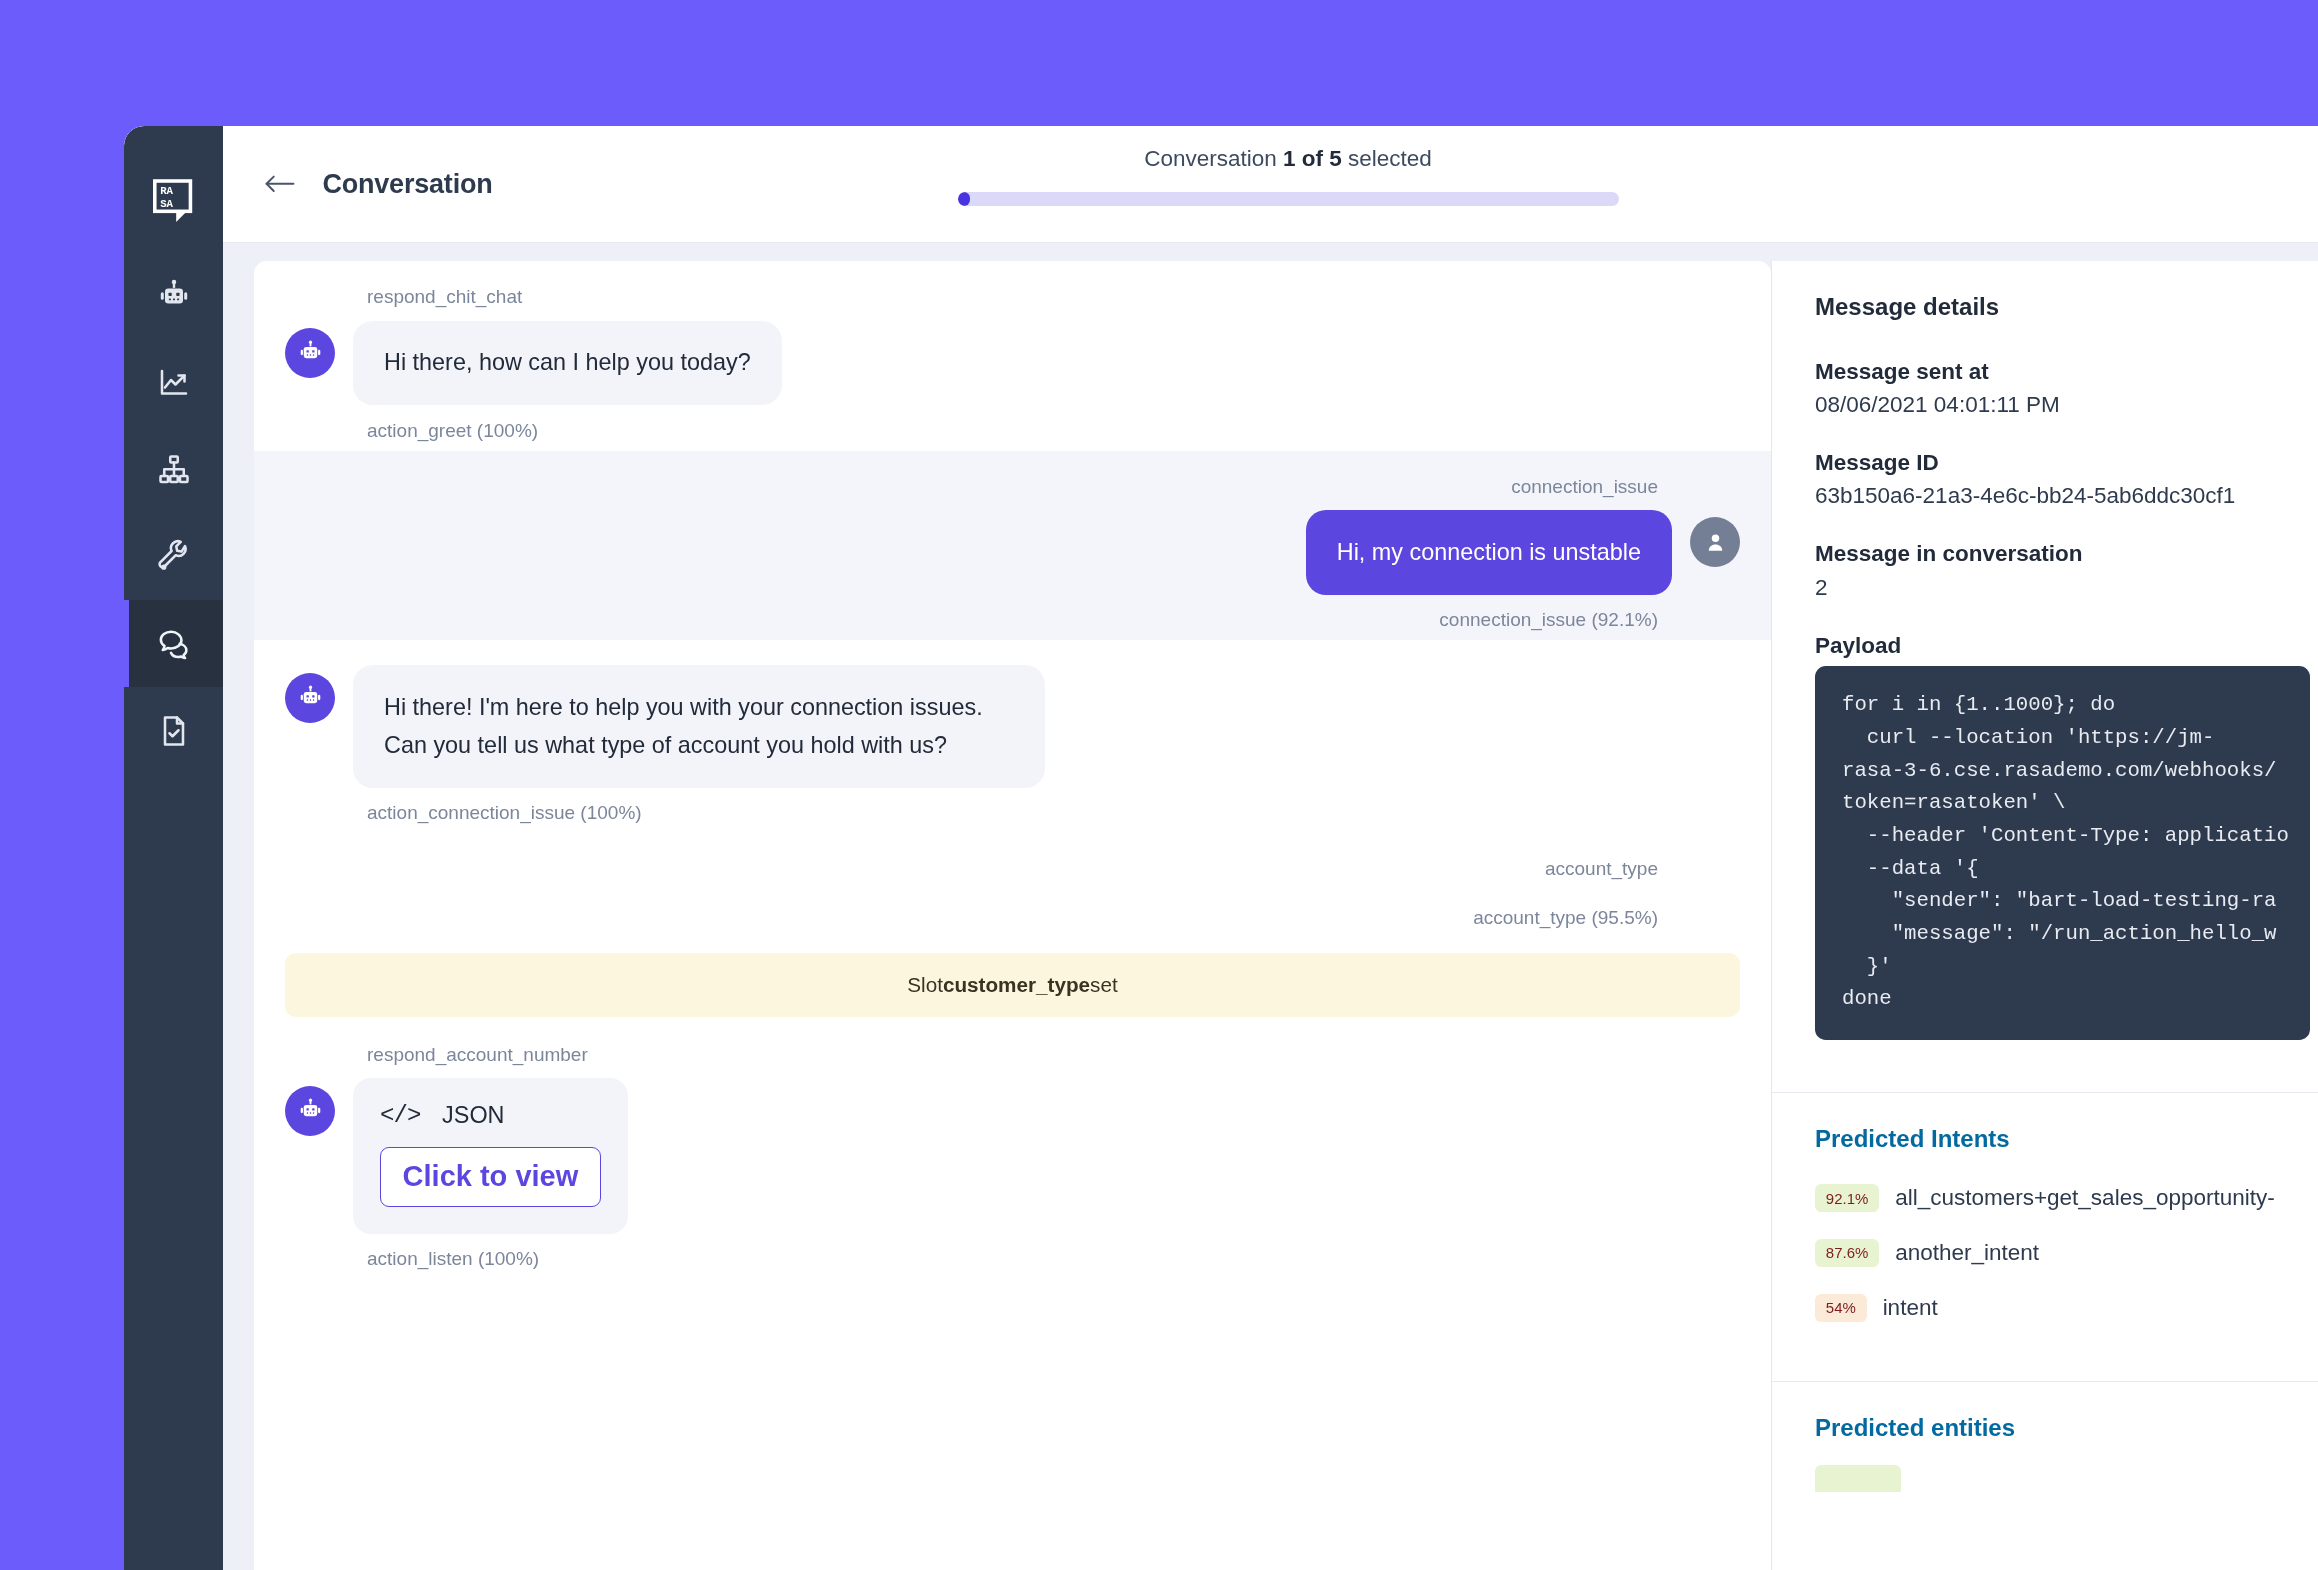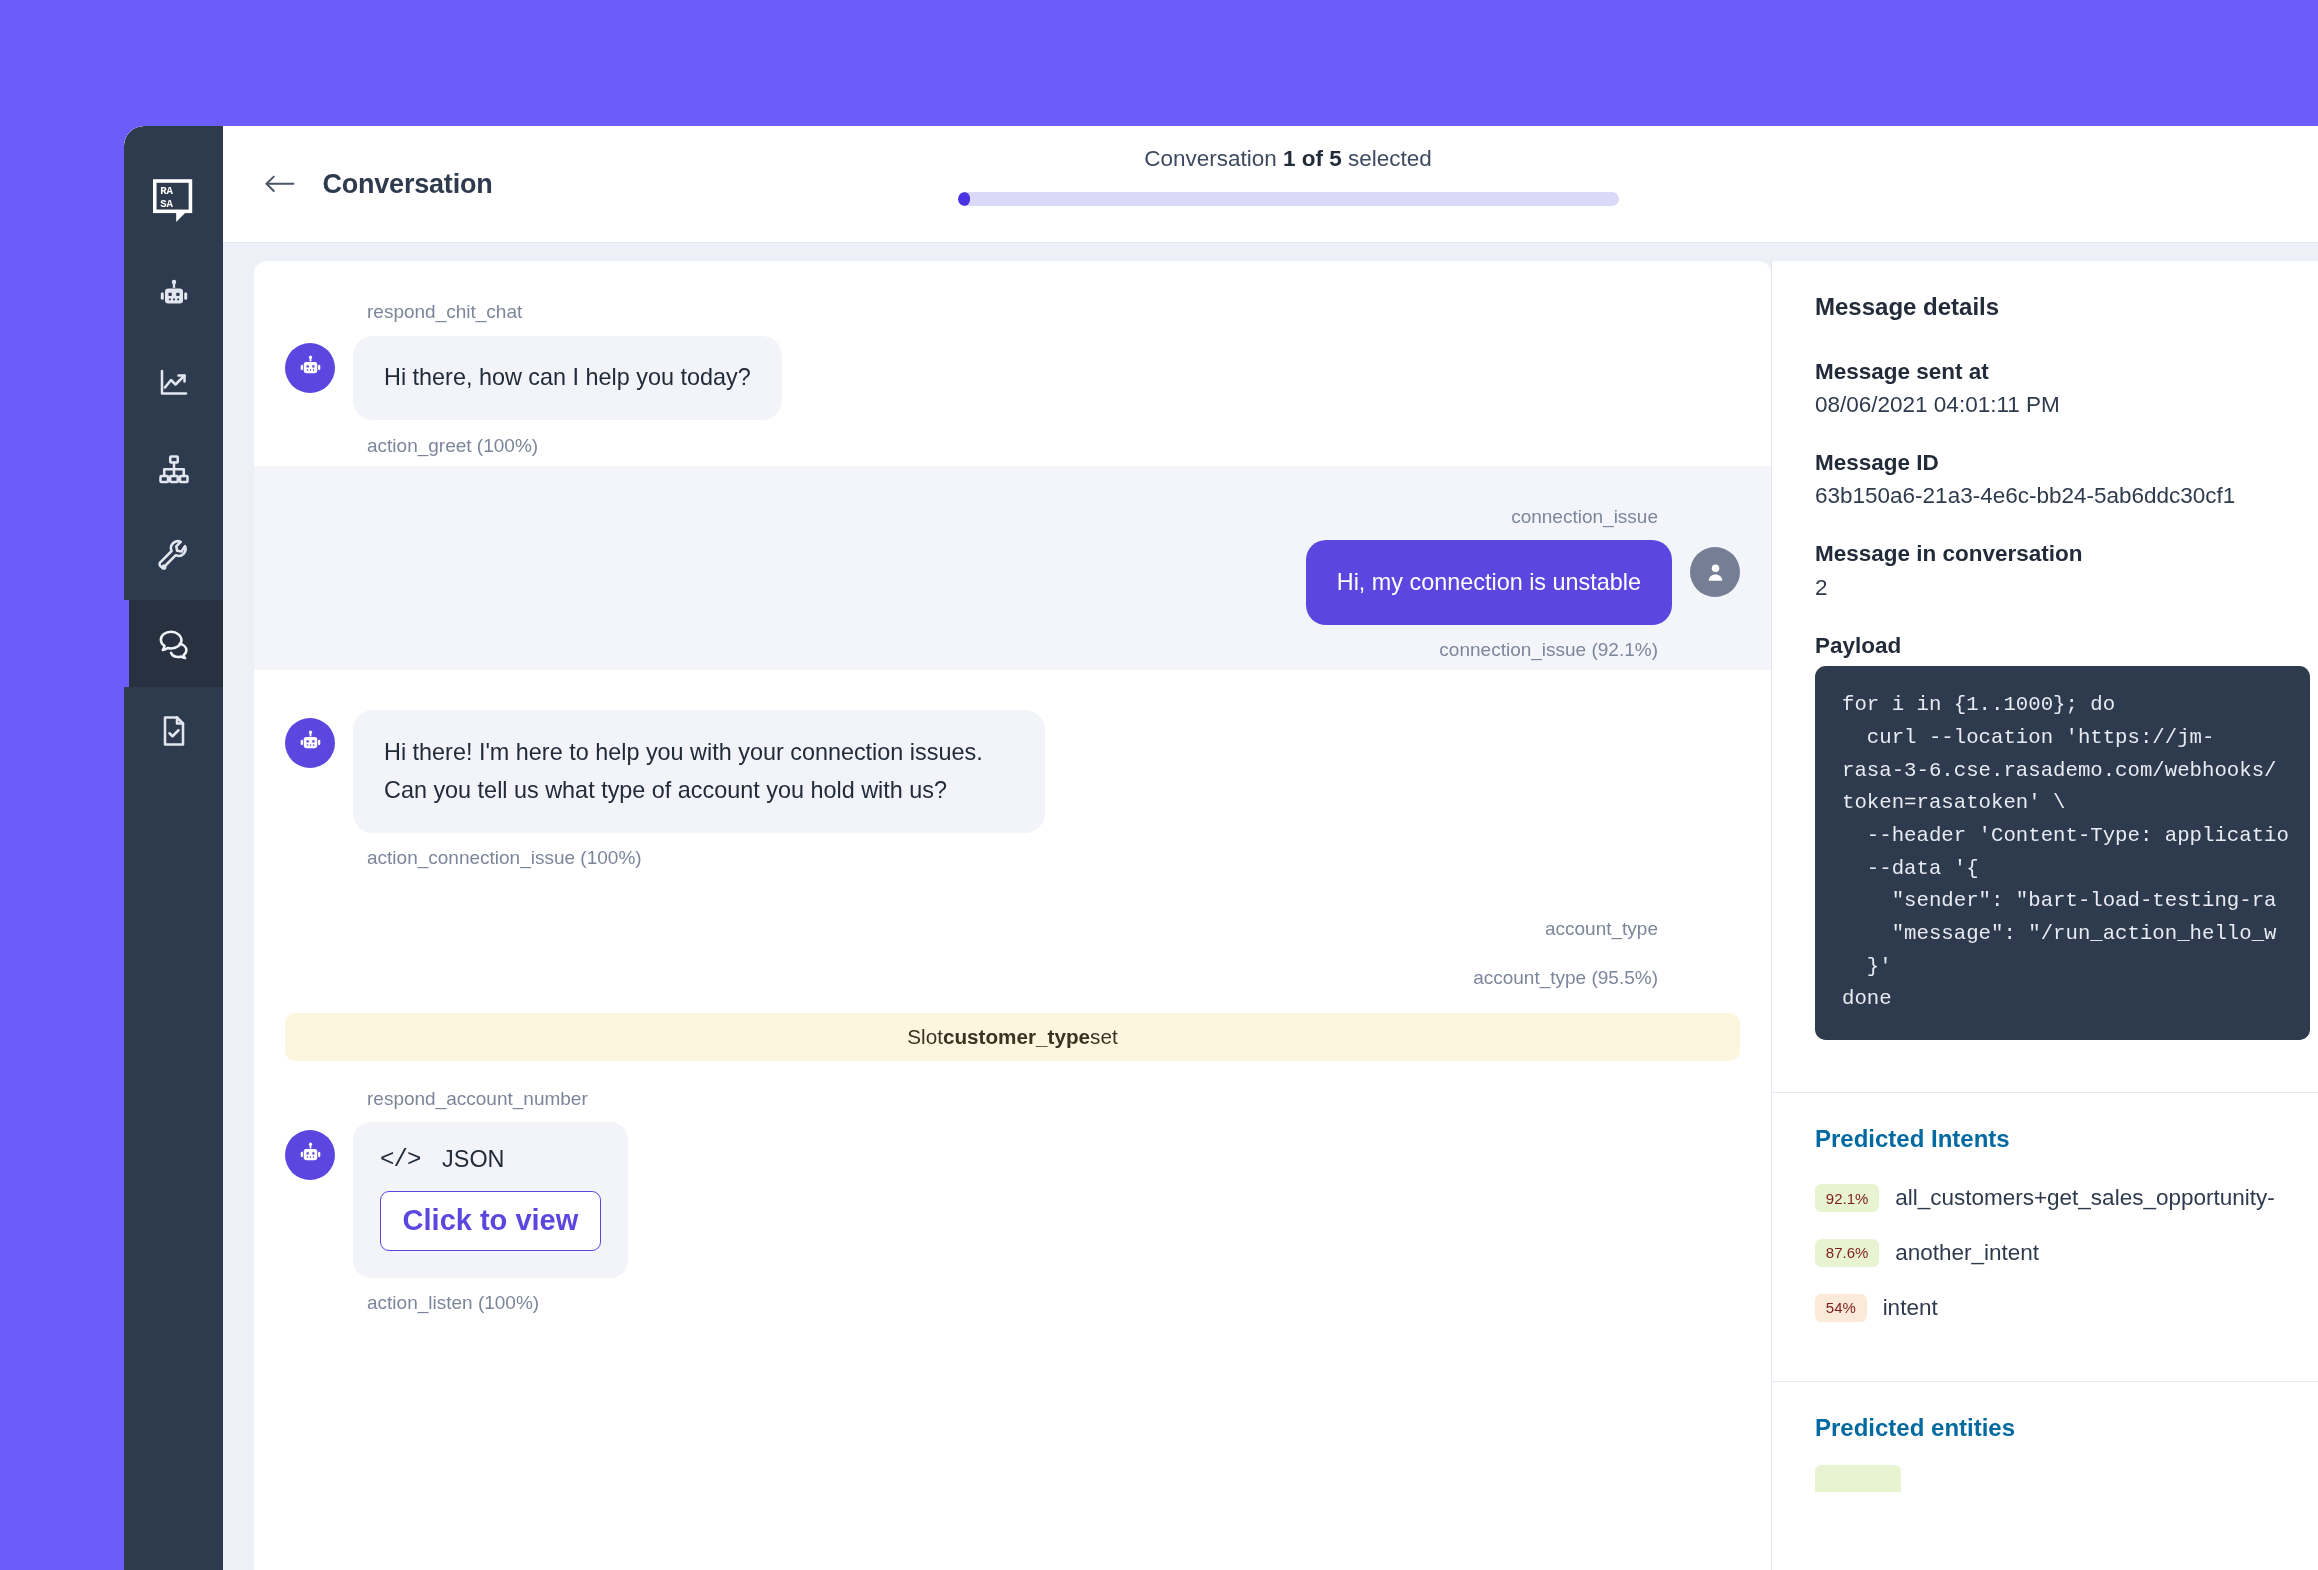--- a/index.html
+++ b/index.html
@@ -147,21 +147,21 @@
     flex: 1 1 auto;
     min-width: 0;
     margin-left: 31px;
     background: #ffffff;
     border-radius: 12.6px 12.6px 0 0;
     overflow: hidden;
     position: relative;
   }
 
   .msg-row {
-    padding: 40px 0 9px 0;
+    padding: 25px 0 9px 0;
     position: relative;
   }
   .msg-row.alt { background: #F4F5FA; }
 
   .msg-meta {
     font-size: 19px;
     color: #7C869B;
     padding: 0 0 12.6px 0;
   }
   .msg-meta.left { margin-left: 113px; }
@@ -209,21 +209,21 @@
     padding-top: 14.4px;
   }
   .msg-foot.left { margin-left: 113px; }
   .msg-foot.right { margin-right: 113px; text-align: right; }
 
   
   .slot-banner-wrap { padding: 14.4px 31px 20px 31px; }
   .slot-banner {
     background: #FDF6DF;
     border-radius: 10.8px;
-    height: 48px;
+    height: 64px;
     display: flex;
     align-items: center;
     justify-content: center;
     font-size: 20.7px;
     color: #3A3322;
   }
   .slot-banner b { font-weight: bold; }
 
   
   .json-card {

